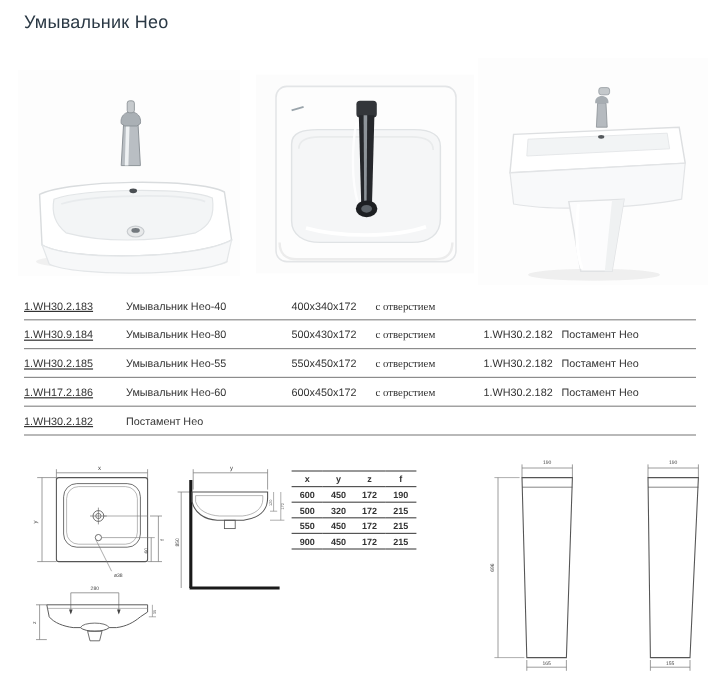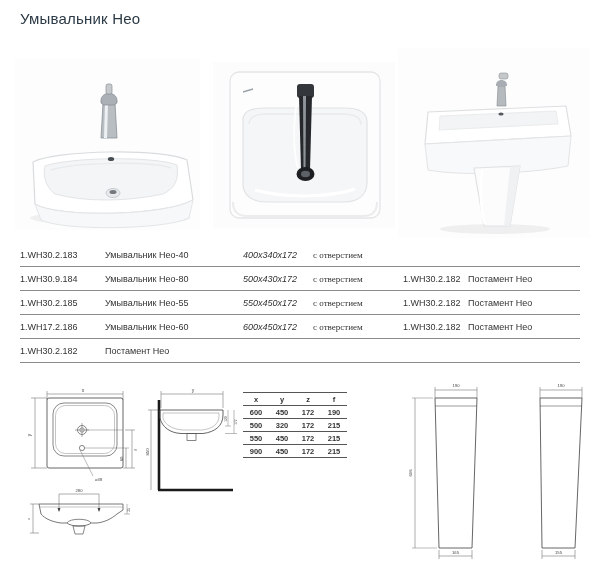--- a/index.html
+++ b/index.html
@@ -10,23 +10,23 @@
   .title { position:absolute; left:20px; top:10px; font-size:15px; font-weight:500;
            color:#2b3945; letter-spacing:0.2px; }
 
   
   .photo { position:absolute; }
 
   
   .ptable { position:absolute; left:20px; top:243px; width:560px; font-size:9px; color:#333; }
   .prow { position:relative; height:24px; border-bottom:1px solid #8c8c8c; }
   .prow span { position:absolute; top:50%; transform:translateY(-50%); white-space:nowrap; }
-  .c-article { left:0; }
+  .c-article { left:0;text-decoration:underline; }
   .c-name { left:85px; }
-  .c-size { left:223px;font-style:italic; }
+  .c-size { left:223px; }
   .c-hole { left:293px;font-family:Liberation Serif, serif; }
   .c-pedart { left:383px; }
   .c-pedname { left:448px; }
 
   
   .dims { position:absolute; left:243px; top:392px; border-collapse:collapse;
           font-size:7.5px; color:#333; }
   .dims th, .dims td { width:26px; height:13px; text-align:center; font-weight:bold;
           border-bottom:1px solid #555; padding:0; }
   .dims thead th { border-top:1px solid #555; }

